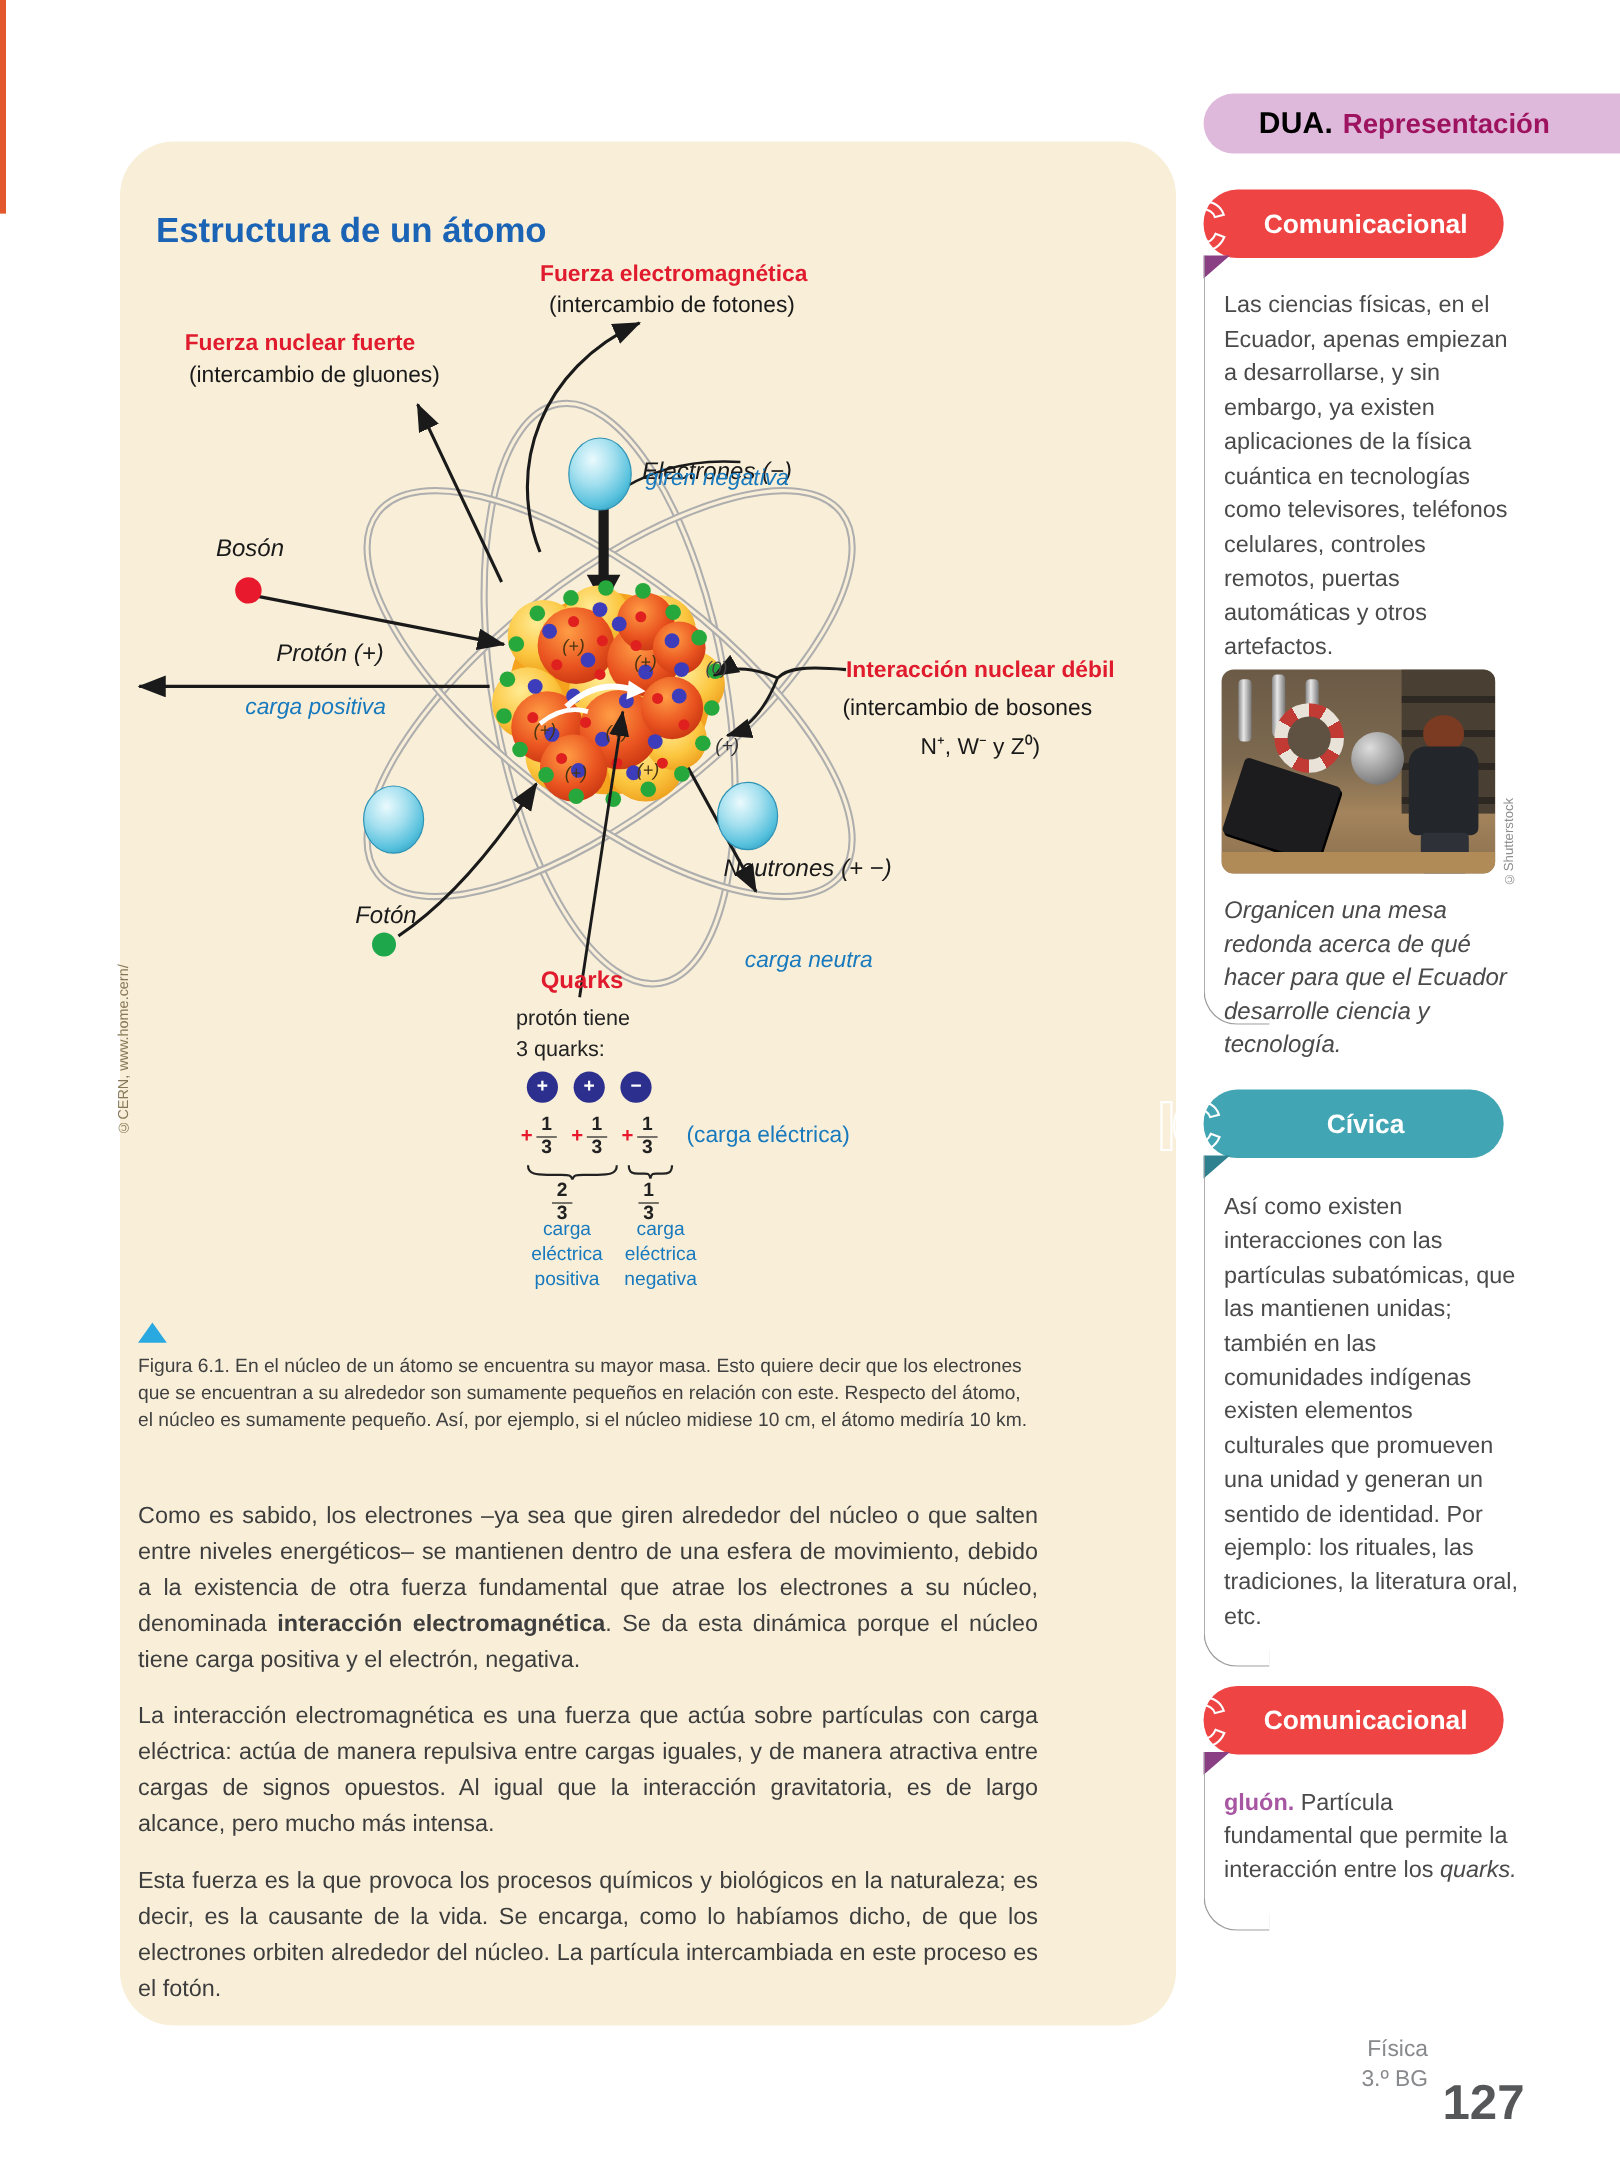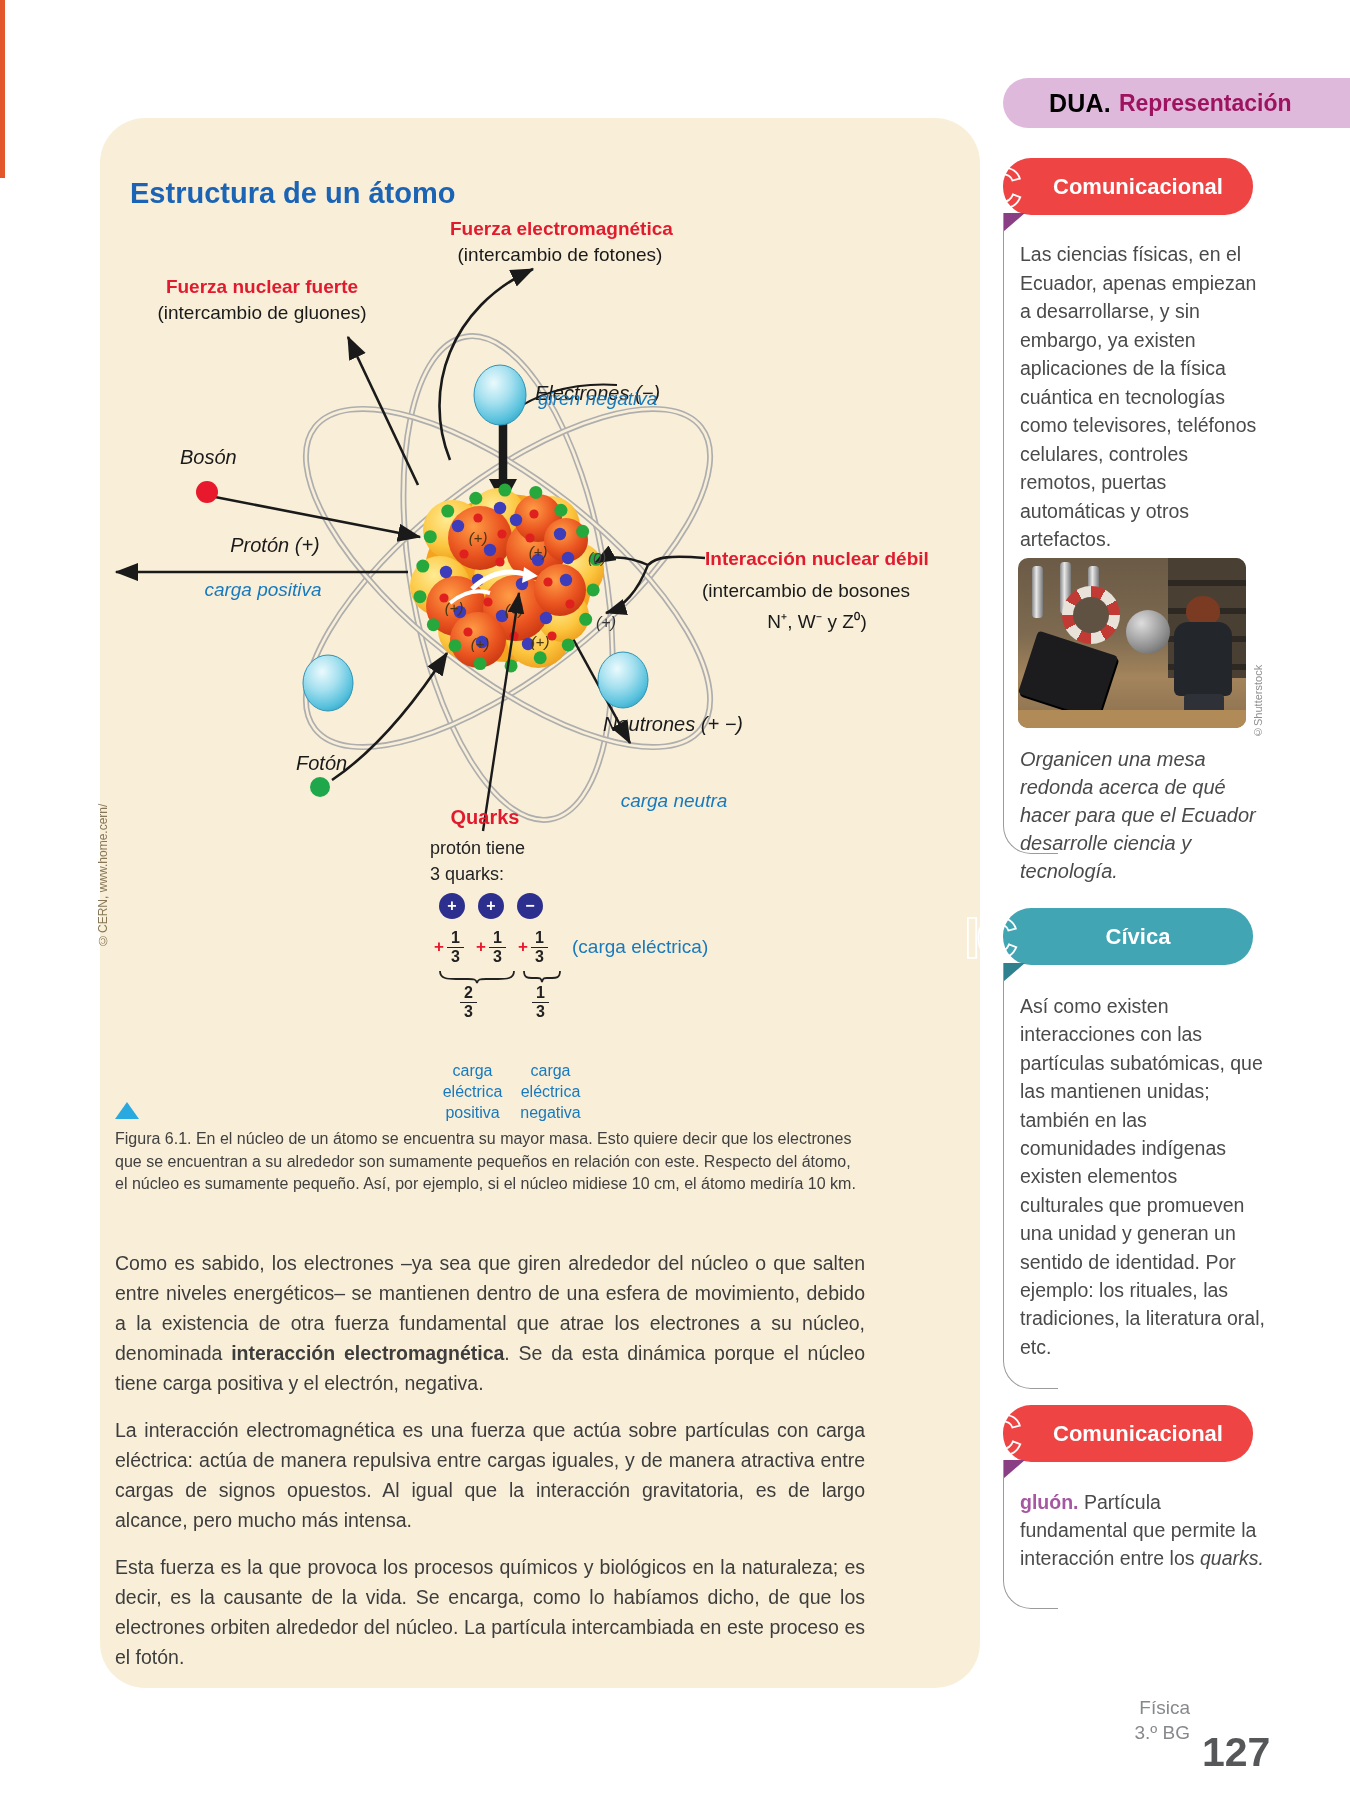--- a/index.html
+++ b/index.html
@@ -22,21 +22,21 @@
 
   
   .dl{position:absolute;white-space:nowrap;}
   .c-red{color:#e11b2e;font-weight:600;font-size:19px;}
   .c-blk{color:#1a1a1a;font-size:19px;}
   .c-it{color:#1a1a1a;font-size:20px;font-style:italic;}
   .c-blu{color:#1879bd;font-size:19px;font-style:italic;}
   .ctr{text-align:center;}
   .lab-fem1{left:450px;top:218px;width:220px;}
   .lab-fem2{left:440px;top:244px;width:240px;}
-  .lab-fnf1{left:152px;top:276px;width:220px;}
+  .lab-fnf1{left:140px;top:276px;width:220px;}
   .lab-fnf2{left:142px;top:302px;width:240px;}
   .lab-ele1{left:535px;top:358px;margin-top:24px;}
   .lab-ele2{left:538px;top:388px;}
   .lab-bos{left:180px;top:446px;}
   .lab-pro1{left:200px;top:534px;width:150px;}
   .lab-pro2{left:178px;top:579px;width:170px;}
   .lab-wk1{left:705px;top:548px;}
   .lab-wk2{left:702px;top:580px;}
   .lab-wk3{left:702px;top:608px;width:230px;}
   .lab-zero{left:588px;top:549px;font-size:15px;font-style:italic;color:#444;}
@@ -57,21 +57,21 @@
   .fgroup{position:absolute;display:flex;align-items:center;top:929px;}
   .fg1{left:434px;} .fg2{left:476px;} .fg3{left:518px;}
   .fsign{color:#e8192c;font-weight:700;font-size:17px;margin-right:3px;}
   .frac{display:inline-flex;flex-direction:column;align-items:center;font-size:16px;line-height:1.1;color:#222;font-weight:600;}
   .frac .num{padding:0 4px;border-bottom:1.6px solid #222;}
   .lab-ce{left:572px;top:936px;font-size:19px;font-style:normal;color:#1879bd;}
   .brace{position:absolute;top:969px;}
   .br1{left:438px;} .br2{left:522px;}
   .rfrac{position:absolute;top:984px;}
   .rf1{left:460px;} .rf2{left:532px;}
-  .chg{position:absolute;width:85px;text-align:center;color:#1879bd;font-size:16px;line-height:21px;top:1014px;margin-top:46px;}
+  .chg{position:absolute;width:85px;text-align:center;color:#1879bd;font-size:16px;line-height:21px;top:1014px;}
   .chg-pos{left:430px;} .chg-neg{left:508px;}
 
   .vert-credit{position:absolute;left:96px;top:762px;height:185px;writing-mode:vertical-rl;
                transform:rotate(180deg);font-size:12px;color:#857757;}
   .tri-up{position:absolute;left:115px;top:1102px;width:0;height:0;
           border-left:12px solid transparent;border-right:12px solid transparent;border-bottom:17px solid #2aa9e0;}
   .fig-cap{position:absolute;left:115px;top:1128px;width:742px;font-size:16px;line-height:22.5px;color:#404040;}
   .bodytext{position:absolute;left:115px;top:1248px;width:750px;font-size:19.5px;line-height:30px;
             color:#3d3d3d;text-align:justify;}
   .bodytext p{margin:0 0 17px 0;}

